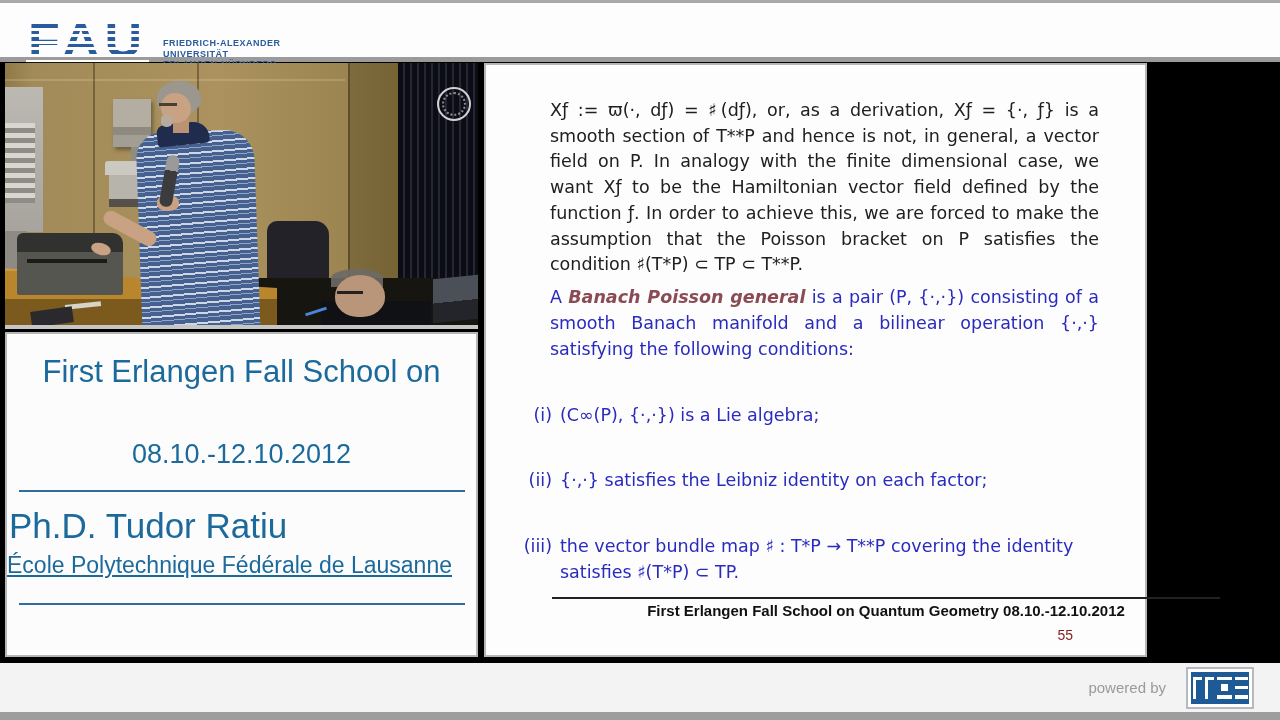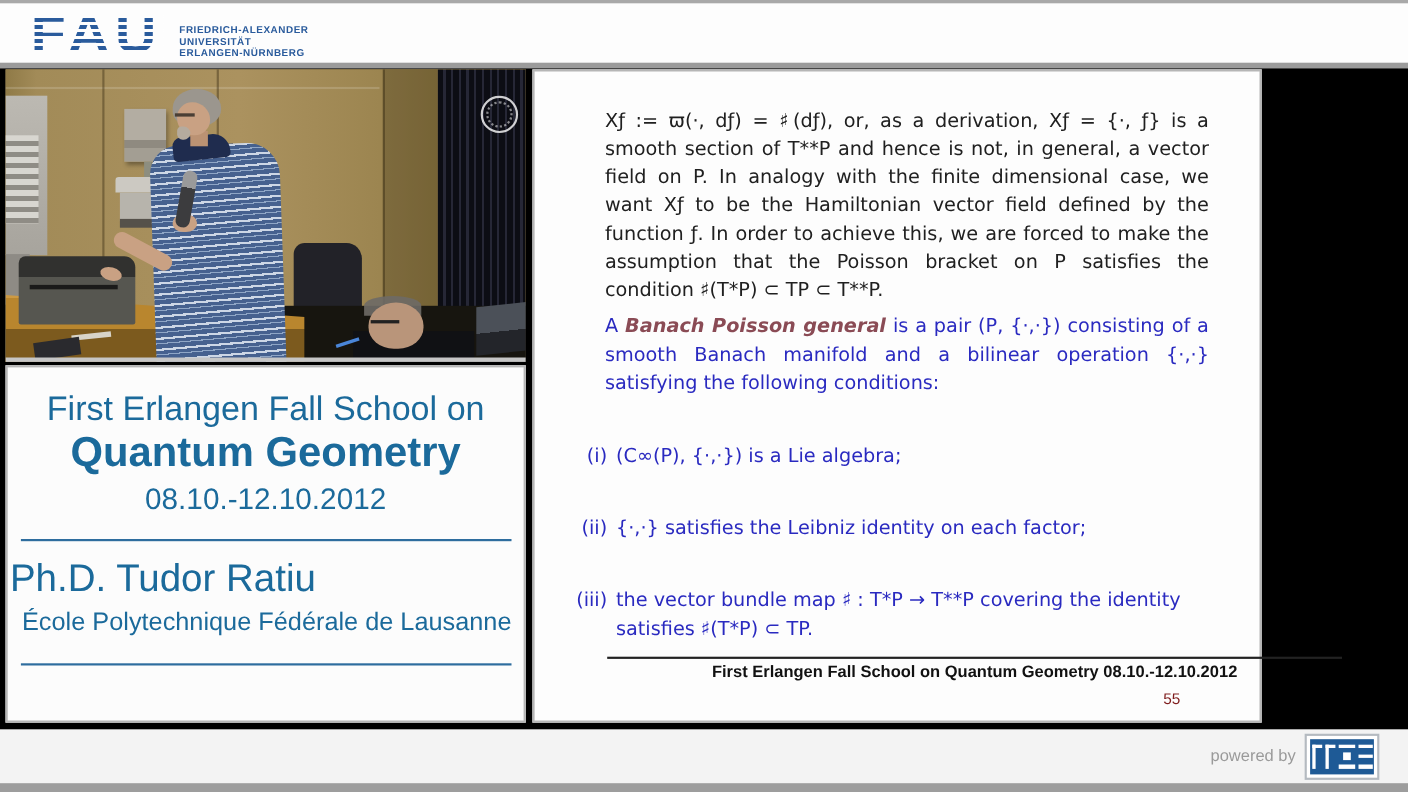--- a/index.html
+++ b/index.html
@@ -14,21 +14,21 @@
   }
   .fau-logo{position:absolute;left:28px;top:7px;display:flex;align-items:center;gap:16px;}
   .fau-acronym{
     position:relative;font-size:52px;line-height:44px;font-weight:800;color:#2a5b9c;
     letter-spacing:5px;font-family:"Liberation Sans",sans-serif;transform:scaleY(.92);
   }
   .fau-stripes{
     position:absolute;inset:-2px;pointer-events:none;
     background:repeating-linear-gradient(to bottom,transparent 0 4px,#fdfdfd 4px 7px);
   }
-  .fau-wordmark{font-size:9px;line-height:10.5px;font-weight:bold;color:#2a5b9c;letter-spacing:.5px;margin-top:12px;}
+  .fau-wordmark{font-size:9px;line-height:10.5px;font-weight:bold;color:#2a5b9c;letter-spacing:.5px;margin-top:28px;}
   
   .video{position:absolute;left:5px;top:63px;width:473px;height:266px;background:#a28b58;overflow:hidden;}
   .video *{position:absolute;}
   .v-wall{inset:0;background:linear-gradient(90deg,#8f7a47 0,#a28b58 6%,#ab925f 45%,#9c8550 72%,#8f7942 84%,#8a733d 100%);}
   .v-hseam{left:0;top:16px;width:340px;height:2px;background:rgba(255,255,255,.16);}
   .v-seam{top:0;bottom:0;width:2px;background:rgba(62,48,22,.45);}
   .v-darkpanel{left:343px;top:0;width:50px;height:266px;background:rgba(40,30,10,.25);}
   .v-radiator{left:393px;top:0;width:80px;height:266px;background:repeating-linear-gradient(90deg,#0c0d14 0 5px,#262736 5px 7px);}
   .v-emblem{left:432px;top:24px;width:34px;height:34px;border:2px solid rgba(255,255,255,.8);border-radius:50%;box-sizing:border-box;}
   .v-emblem i{position:absolute;inset:3px;border:2px dotted rgba(255,255,255,.5);border-radius:50%;display:block;}
@@ -71,42 +71,42 @@
     position:absolute;left:5px;top:332px;width:473px;height:325px;background:#fcfcfc;
     border:2px solid #b6b6b6;box-sizing:border-box;color:#1b6a9b;text-align:center;
   }
   .info > div{position:absolute;left:0;width:100%;}
   .i-line1{top:20px;font-size:31px;}
   .i-line2{top:57px;font-size:38px;font-weight:bold;}
   .i-line3{top:105px;font-size:27px;}
   .i-rule1,.i-rule2{left:12px !important;width:446px !important;height:2px;background:#2e6d9e;}
   .i-rule1{top:156px;}
   .i-speaker{top:172px;font-size:35px;text-align:left;padding-left:2px;box-sizing:border-box;}
-  .i-affil{top:218px;font-size:23px;text-align:left;padding-left:13px;box-sizing:border-box;}
+  .i-affil{top:218px;font-size:23px;text-align:left;box-sizing:border-box;text-decoration:underline;}
   .i-rule2{top:269px;}
   
   .slide{
     position:absolute;left:484px;top:63px;width:663px;height:594px;background:#fdfdfd;
     border:2px solid #b6b6b6;box-sizing:border-box;font-family:"DejaVu Sans",sans-serif;
   }
   .s-para1{position:absolute;left:64px;right:46px;top:33px;font-size:17.5px;line-height:25.7px;color:#202020;text-align:justify;}
   .s-def{position:absolute;left:64px;right:46px;top:219px;font-size:17.5px;line-height:26px;color:#2a2ac0;text-align:justify;}
   .s-term{color:#8a4b55;font-weight:bold;font-style:italic;}
   .s-item{position:absolute;left:28px;right:46px;display:flex;color:#2a2ac0;font-size:17.5px;line-height:26px;}
   .s-item .lbl{width:38px;text-align:right;flex:none;}
   .s-item .txt{margin-left:8px;}
   .s-item1{top:337px;}.s-item2{top:402px;}.s-item3{top:468px;}
   .s-footrule{position:absolute;left:66px;top:532px;width:668px;height:2px;background:#222;}
   .s-foot{position:absolute;left:66px;top:537px;width:668px;text-align:center;font-family:"Liberation Sans",sans-serif;font-weight:bold;font-size:15px;color:#111;}
   .s-page{position:absolute;right:72px;top:562px;font-size:14px;color:#7f1d1d;font-family:"Liberation Sans",sans-serif;}
   
   .bottom-bar{
     position:absolute;left:0;top:663px;width:1280px;height:57px;background:#f3f3f3;
     border-bottom:8px solid #9d9d9d;box-sizing:border-box;
-    display:flex;align-items:center;justify-content:flex-end;padding-right:26px;gap:8px;
+    display:flex;align-items:center;justify-content:flex-end;padding-right:26px;gap:20px;
   }
   .powered{font-size:15px;color:#9a9a9a;}
   .rrze{width:68px;height:42px;background:#fff;border:2px solid #b4bac0;box-sizing:border-box;padding:3px;display:flex;}
   .rrze-blue{flex:1;background:#1e5a96;display:flex;align-items:center;justify-content:center;gap:3px;}
   .g{position:relative;display:block;}
   .g-r{width:9px;height:22px;border-left:3.5px solid #fff;border-top:3.5px solid #fff;box-sizing:border-box;}
   .g-z{width:15px;height:22px;}
   .g-z i,.g-e i{position:absolute;background:#fff;display:block;}
   .g-z .t{left:0;top:0;width:15px;height:3.5px;}
   .g-z .sq{left:4px;top:7.5px;width:7px;height:7px;}
@@ -174,21 +174,20 @@
   <div class="v-p2hair"></div>
   <div class="v-p2head"></div>
   <div class="v-p2glasses"></div>
   <div class="v-laptop"></div>
   <div class="v-pen"></div>
   <div class="v-bottomstrip"></div>
 </div>
 
 <div class="info">
   <div class="i-line1">First Erlangen Fall School on</div>
-  <div class="i-line2">Quantum Geometry</div>
   <div class="i-line3">08.10.-12.10.2012</div>
   <div class="i-rule1"></div>
   <div class="i-speaker">Ph.D. Tudor Ratiu</div>
   <div class="i-affil">École Polytechnique Fédérale de Lausanne</div>
   <div class="i-rule2"></div>
 </div>
 
 <div class="slide">
   <div class="s-para1">Xƒ := ϖ(·, dƒ) = ♯(dƒ), or, as a derivation, Xƒ = {·, ƒ} is a smooth section of T**P and hence is not, in general, a vector field on P. In analogy with the finite dimensional case, we want Xƒ to be the Hamiltonian vector field defined by the function ƒ. In order to achieve this, we are forced to make the assumption that the Poisson bracket on P satisfies the condition ♯(T*P) ⊂ TP ⊂ T**P.</div>
   <div class="s-def"><span>A </span><span class="s-term">Banach Poisson general</span><span> is a pair (P, {·,·}) consisting of a smooth Banach manifold and a bilinear operation {·,·} satisfying the following conditions:</span></div>

